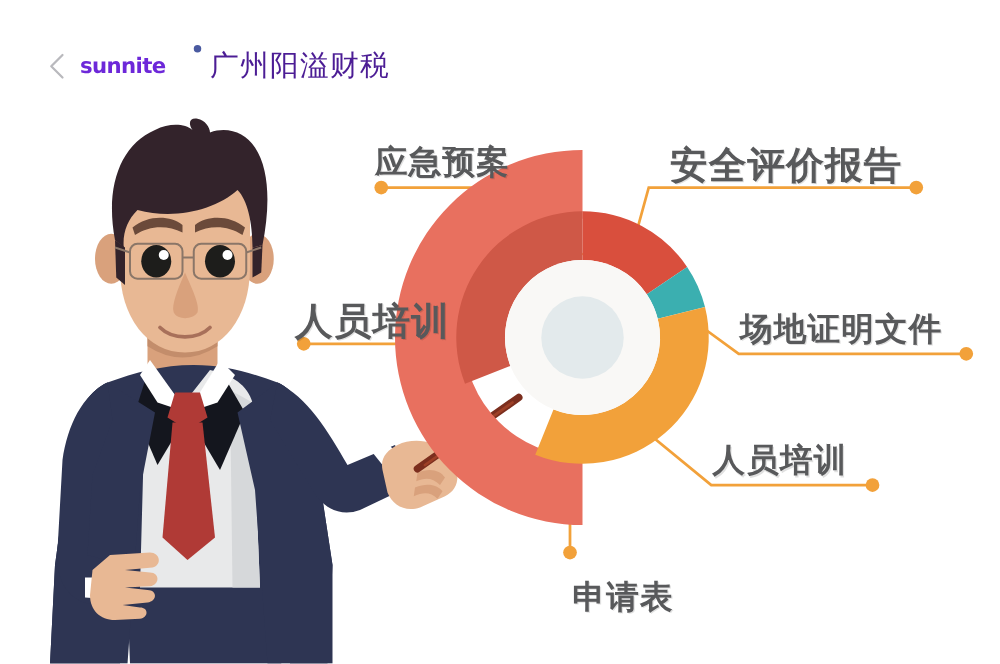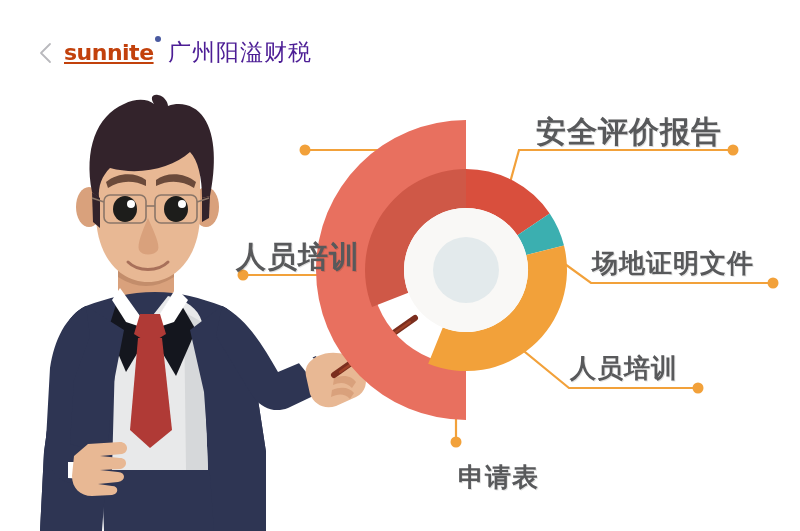--- a/index.html
+++ b/index.html
@@ -37,27 +37,26 @@
   #brand-logo {
     position: absolute;
     left: 64px;
     top: 38px;
     height: 30px;
     display: flex;
     align-items: center;
   }
   #brand-wordmark {
     font-family: "DejaVu Sans", sans-serif;
-    font-size: 22px;
+    font-size: 17px;
     font-weight: bold;
     letter-spacing: -0.5px;
-    color: #c2410c;
+    color: #6d28d9;
     line-height: 1;
     text-transform: lowercase;
-    text-decoration: underline;
   }
   #brand-dot {
     position: absolute;
     left: 155px;
     top: 36px;
     width: 6px;
     height: 6px;
     border-radius: 50%;
     background: #4a5aa0;
   }
@@ -268,20 +267,21 @@
     <g>
       <circle cx="305" cy="150" r="5.5" fill="#F2A13A"></circle>
       <circle cx="733" cy="150" r="5.5" fill="#F2A13A"></circle>
       <circle cx="773" cy="283" r="5.5" fill="#F2A13A"></circle>
       <circle cx="698" cy="388" r="5.5" fill="#F2A13A"></circle>
       <circle cx="456" cy="442" r="5.5" fill="#F2A13A"></circle>
       <circle cx="243" cy="275" r="5.5" fill="#F2A13A"></circle>
     </g>
   </svg>
 
+  <div class="node-label lbl-emergency">应急预案</div>
 
   <div class="node-label lbl-safety">安全评价报告</div>
 
   <div class="node-label lbl-site">场地证明文件</div>
 
   <div class="node-label lbl-expert">人员培训</div>
 
   <div class="node-label lbl-application">申请表</div>
 
   <div class="node-label lbl-training">人员培训</div>

